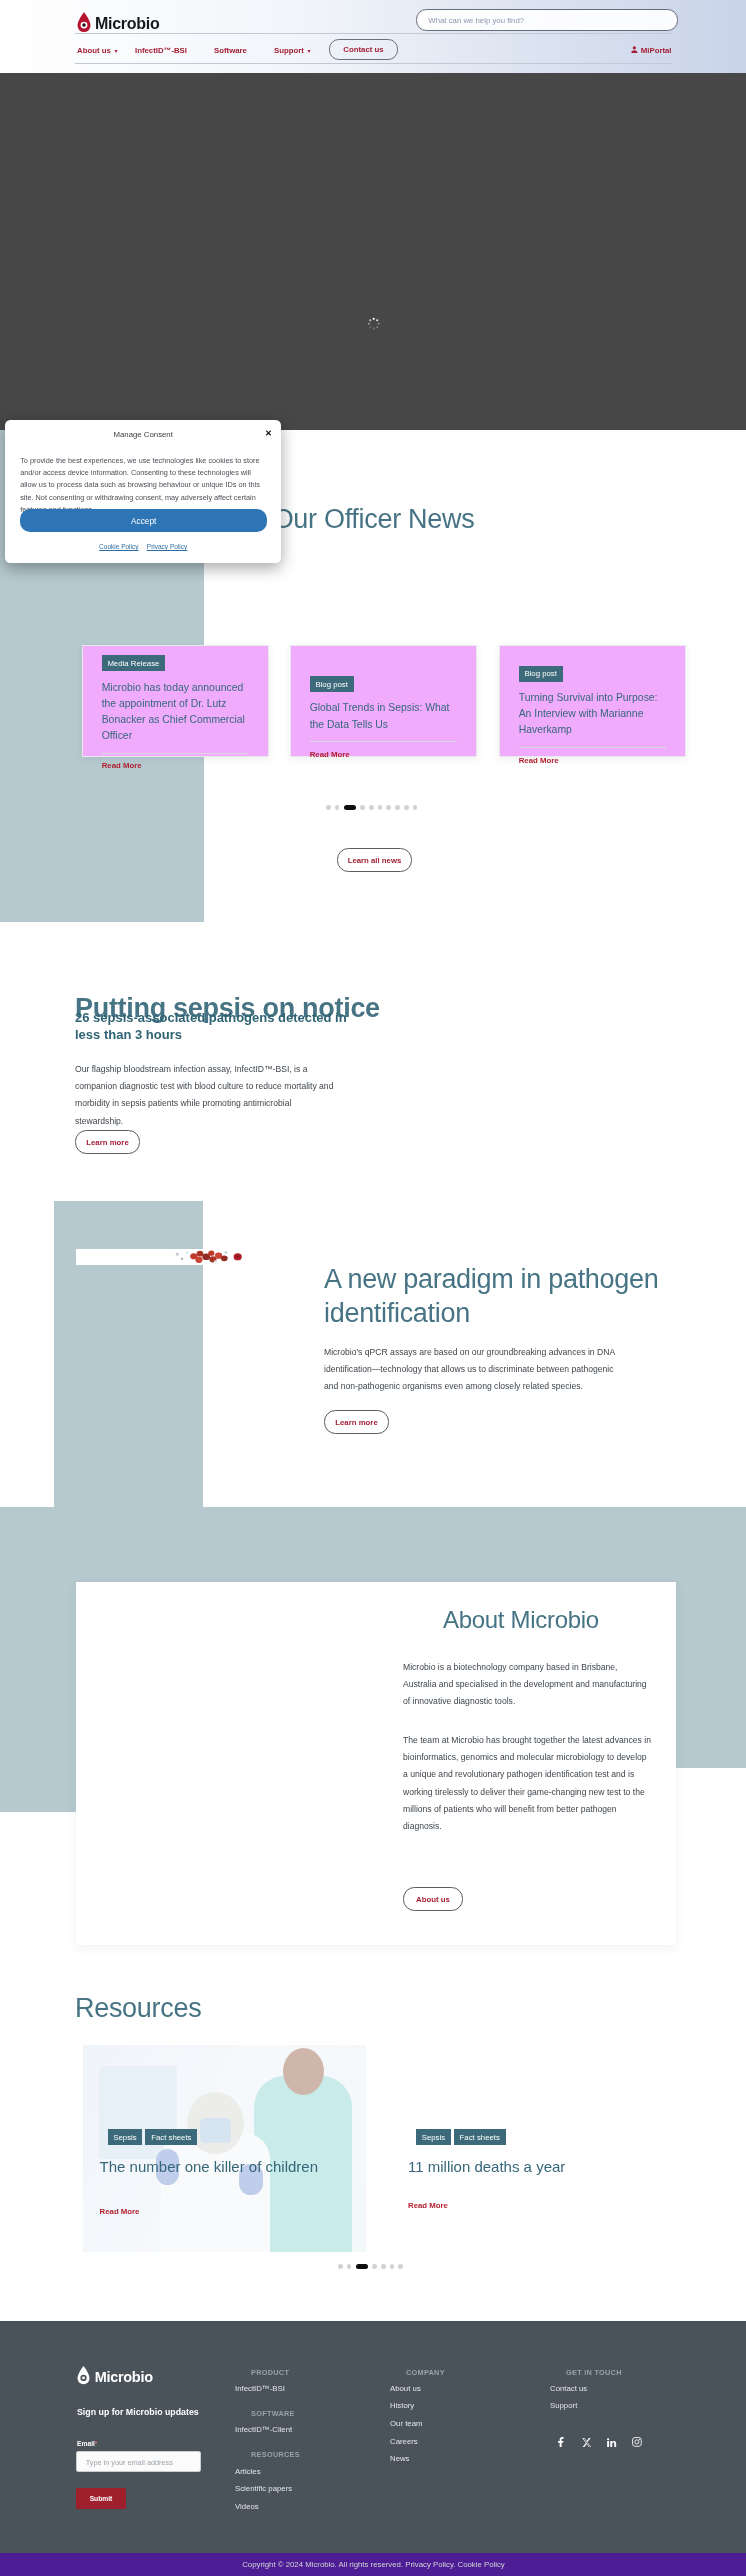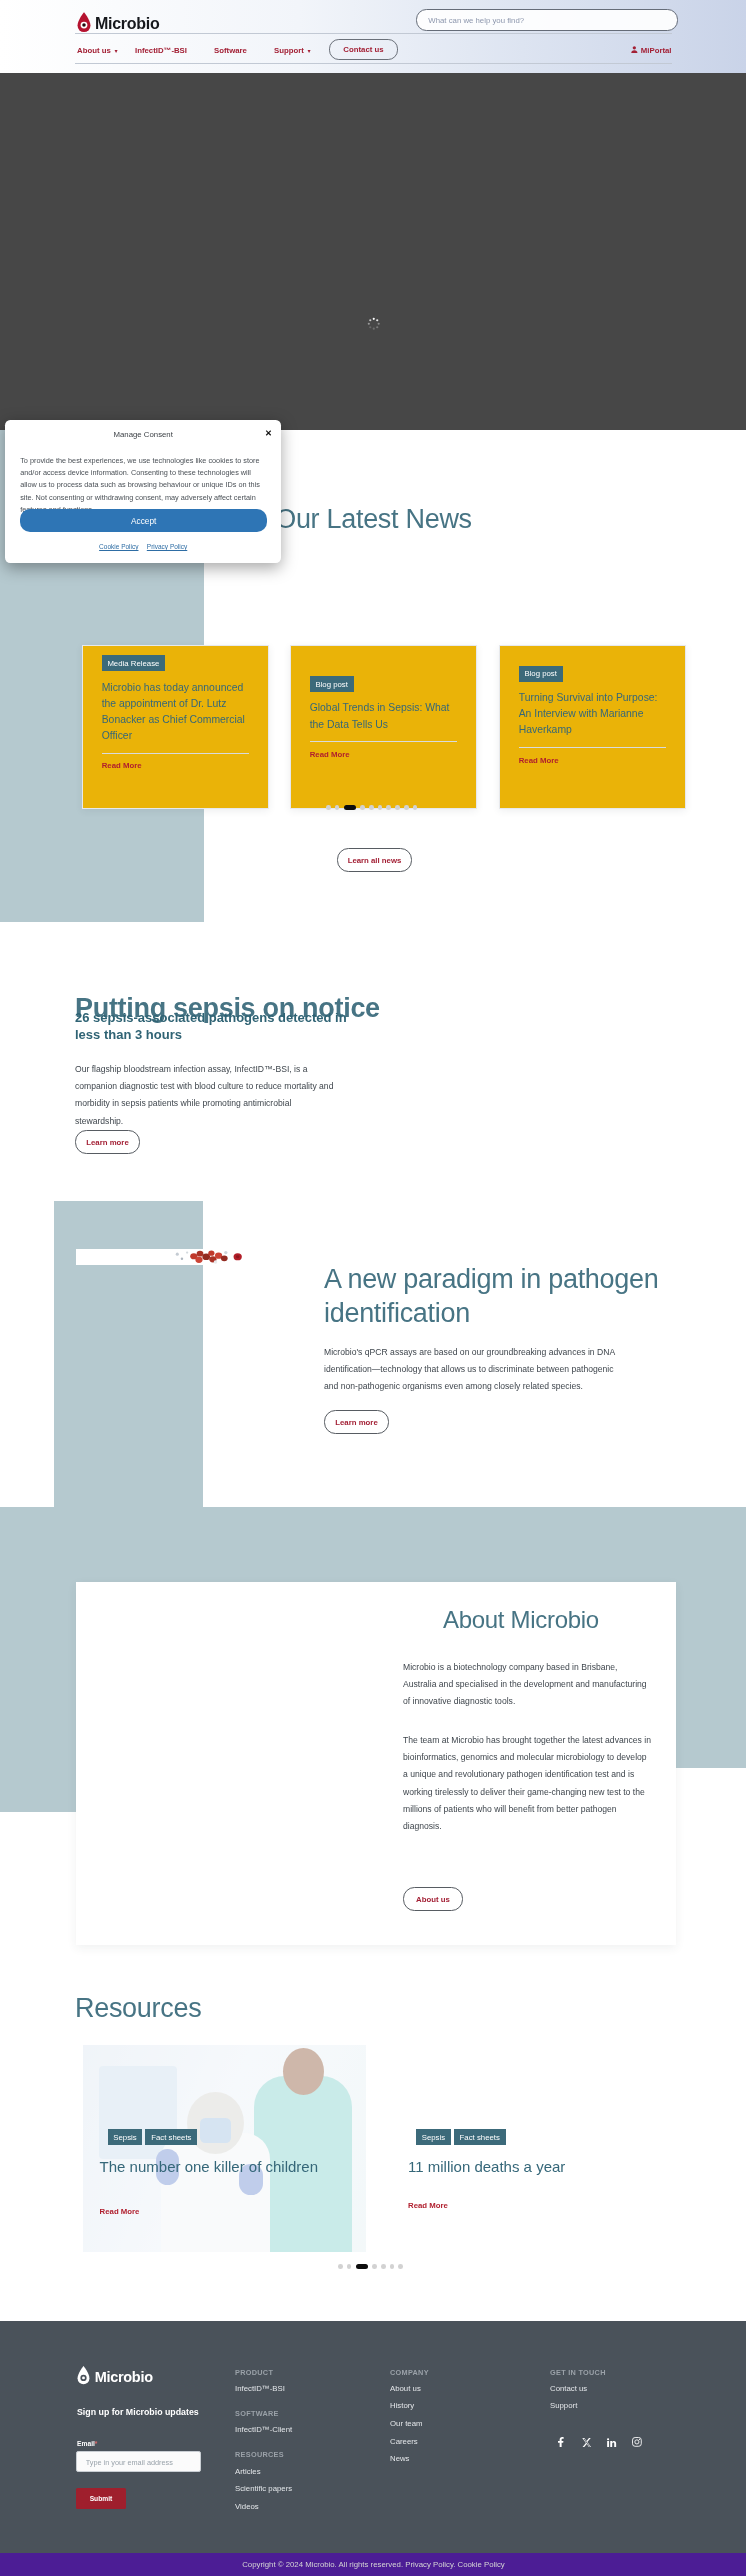--- a/index.html
+++ b/index.html
@@ -25,21 +25,21 @@
   #miportal{left:631px;top:46px;display:flex;align-items:center;gap:3.1px;font-size:7.8px;font-weight:700;color:#a32035;}
 
   
   #hero{left:0;top:73px;width:747px;height:357px;background:#474747;}
   #spinner{left:367px;top:244px;width:13.5px;height:13.5px;}
 
   
   #news-bg-left{left:0;top:430px;width:204px;height:492px;background:#b5c9cf;}
   #news-heading{left:0;top:504px;width:747px;text-align:center;font-size:27px;font-weight:400;
                 color:#477484;letter-spacing:-0.3px;}
-  .news-card{top:645px;width:187px;height:164px;background:#eab308;border:0.5px solid #e7e9ec;
+  .news-card{top:645px;width:187px;height:112px;background:#f0abfc;border:0.5px solid #e7e9ec;
              box-shadow:0 2.1px 7.3px rgba(40,50,60,0.08);box-sizing:border-box;padding:0 18.7px;}
   #news-card-1{left:82px;} #news-card-2{left:290px;} #news-card-3{left:499px;}
   .badge{display:inline-block;background:#3c6a7a;color:#fff;font-size:7.8px;padding:3.6px 5.7px;}
   .news-title{margin-top:8.3px;font-size:10.4px;line-height:1.55;color:#356779;font-weight:500;}
   .card-divider{margin-top:8.3px;height:0.5px;background:#d8dbde;}
   .read-more{margin-top:8.3px;font-size:7.8px;font-weight:700;color:#b01f2e;}
   .mt1{margin-top:9.3px;} .mt2{margin-top:30px;} .mt3{margin-top:19.7px;}
 
   .dots{display:flex;align-items:center;gap:4.1px;}
   #news-dots{left:326px;top:805px;}
@@ -91,21 +91,21 @@
   #signup-heading{left:77px;top:2406px;width:130px;font-size:8.8px;font-weight:700;color:#ffffff;line-height:1.5;}
   #email-label{left:77px;top:2440px;font-size:6.7px;font-weight:700;color:#ffffff;}
   #email-label .req{color:#e26a6a;}
   #email-input{left:76px;top:2451px;width:125px;height:21px;background:#fbfbfb;border:0.5px solid #c9ced3;
                border-radius:2.1px;box-sizing:border-box;}
   #email-input input{border:none;outline:none;background:transparent;width:90%;margin:5.2px 0 0 6.7px;
                font-size:7.3px;color:#454b52;font-family:"Liberation Sans",sans-serif;}
   #email-input input::placeholder{color:#9aa3ab;}
   #submit-btn{left:76px;top:2488px;width:50px;height:21px;background:#9f1f2d;border-radius:1.6px;
               display:flex;align-items:center;justify-content:center;font-size:6.7px;font-weight:700;color:#ffffff;}
-  .f-col-heading{position:absolute;font-size:7.3px;font-weight:700;color:#9aa1a8;letter-spacing:0.3px;}
+  .f-col-heading{position:absolute;font-size:7.3px;font-weight:700;color:#9aa1a8;letter-spacing:0.3px;margin-left:16px;}
   .f-link{position:absolute;font-size:7.8px;color:#e3e6e9;}
   #social-row{left:556px;top:2437px;display:flex;gap:15px;align-items:center;}
   .social-icon{width:10.4px;height:10.4px;display:flex;align-items:center;justify-content:center;}
   #copyright-bar{left:0;top:2553px;width:747px;height:23px;background:#4c1d95;
                  display:flex;align-items:center;justify-content:center;font-size:7.8px;color:#d5d5d5;}
 
   
   #cookie-dialog{left:5.2px;top:420px;width:276px;height:143px;background:#ffffff;border-radius:5.2px;
                  box-shadow:0 4.1px 15.6px rgba(0,0,0,0.35);z-index:50;}
   #cookie-title{position:absolute;left:0;top:10.4px;width:100%;text-align:center;font-size:7.8px;color:#3a3f44;}
@@ -176,21 +176,21 @@
           <circle cx="13" cy="22.5" r="2.1" opacity="0.22"></circle>
           <circle cx="6.3" cy="19.7" r="2.1" opacity="0.18"></circle>
           <circle cx="3.5" cy="13" r="2.1" opacity="0.45"></circle>
           <circle cx="6.3" cy="6.3" r="2.1" opacity="0.7"></circle>
         </g>
       </svg>
     </div>
   </div>
 
   <div id="news-bg-left" class="abs"></div>
-  <div id="news-heading" class="abs">Our Latest News</div>
+  <div id="news-heading" class="abs">Our Officer News</div>
 
   <div id="news-card-1" class="news-card abs">
     <div class="badge mt1">Media Release</div>
     <div class="news-title">Microbio has today announced the appointment of Dr. Lutz Bonacker as Chief Commercial Officer</div>
     <div class="card-divider"></div>
     <div class="read-more">Read More</div>
   </div>
   <div id="news-card-2" class="news-card abs">
     <div class="badge mt2">Blog post</div>
     <div class="news-title">Global Trends in Sepsis: What the Data Tells Us</div>

